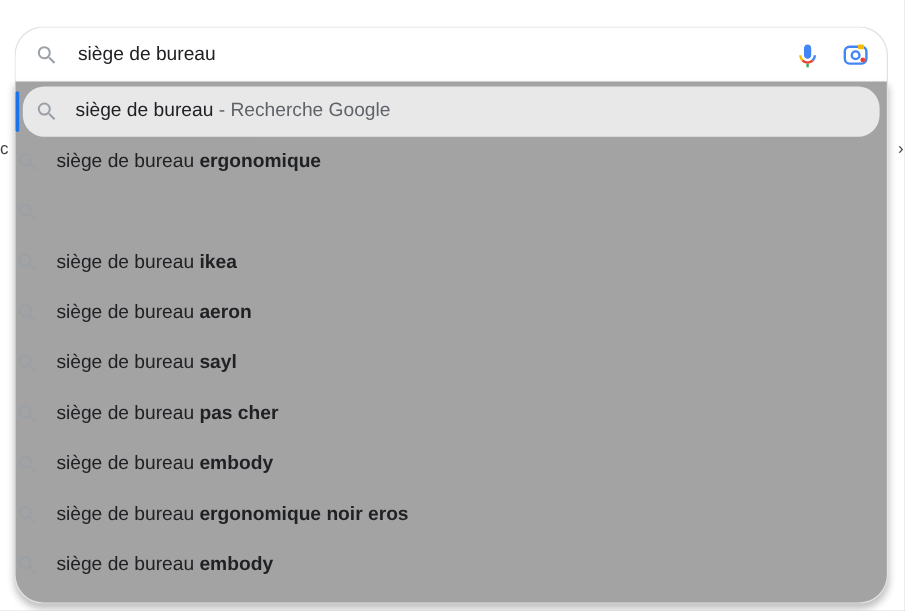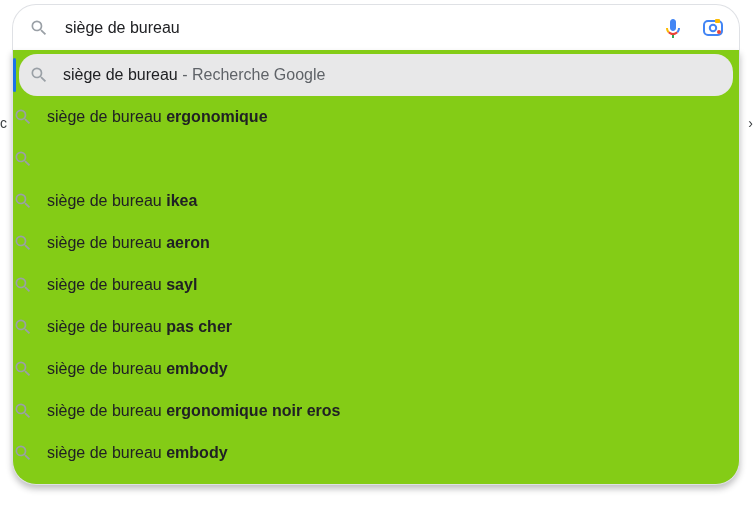--- a/index.html
+++ b/index.html
@@ -8,21 +8,21 @@
     padding: 0;
     font-family: Arial, sans-serif;
     background: #fff;
     width: 754px;
     height: 509px;
     overflow: hidden;
     position: relative;
   }
   .search-wrap {
     position: absolute;
-    top: 4px;
+    top: 22px;
     left: 12px;
     right: 14px;
   }
   .search-box {
     display: flex;
     align-items: center;
     border: 1px solid #dfe1e5;
     border-radius: 24px 24px 0 0;
     height: 46px;
     padding: 0 14px 0 16px;
@@ -52,21 +52,21 @@
     width: 24px; height: 24px;
     cursor: pointer;
     display: flex;
     align-items: center;
     justify-content: center;
   }
   .dropdown {
     border: 1px solid #dfe1e5;
     border-top: none;
     border-radius: 0 0 24px 24px;
-    background: #84cc16;
+    background: #a3a3a3;
     box-shadow: 0 4px 6px rgba(32,33,36,.28);
     padding-bottom: 10px;
     padding-top: 4px;
   }
   .row {
     display: flex;
     align-items: center;
     height: 42px;
     padding: 0 0;
     cursor: pointer;

